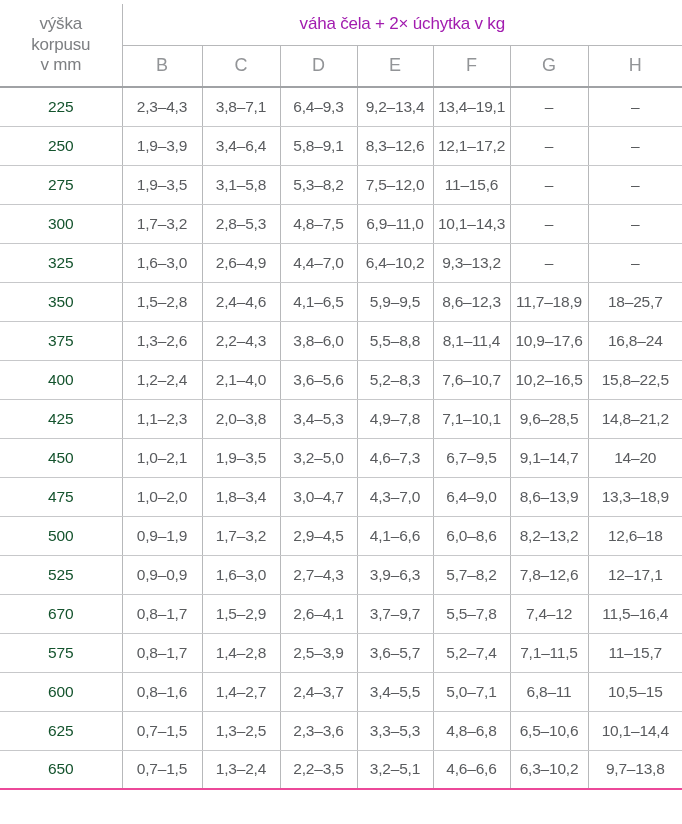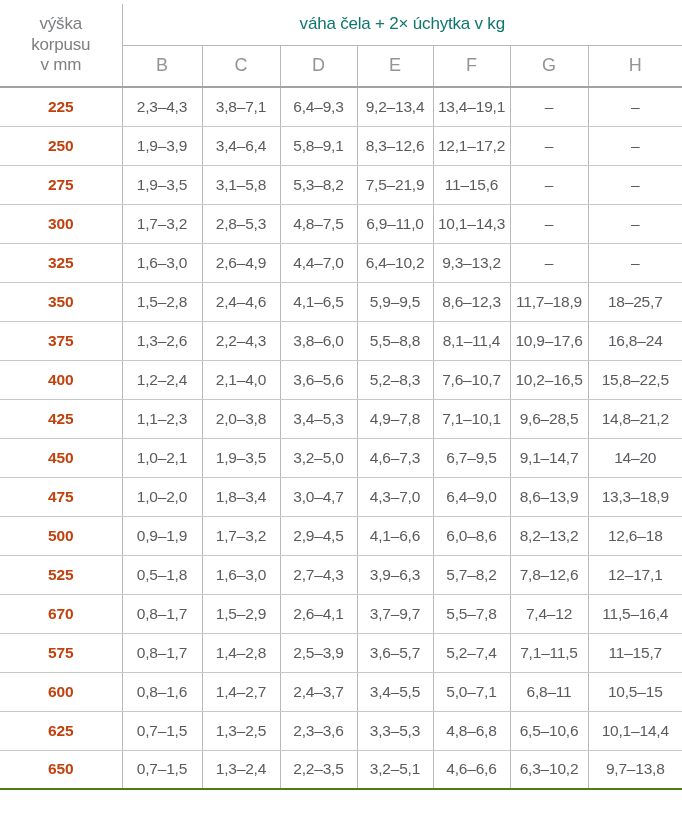--- a/index.html
+++ b/index.html
@@ -23,21 +23,21 @@
   
   th.corner {
     color: #7d7f82;
     font-size: 17px;
     line-height: 1.22;
     white-space: pre-line;
     border-right: 1px solid #b7b8ba;
   }
   
   th.span-header {
-    color: #0f766e;
+    color: #a21caf;
     font-size: 17px;
     height: 41px;
     border-bottom: 1px solid #b7b8ba;
   }
   
   tr.letter-row th {
     color: #929497;
     font-size: 18px;
     height: 42px;
     border-right: 1px solid #b7b8ba;
@@ -46,22 +46,22 @@
   thead { border-bottom: 2px solid #a0a2a5; }
   
   tbody td {
     color: #595b5e;
     font-size: 15.5px;
     height: 39px;
     border-right: 1px solid #b7b8ba;
     border-bottom: 1px solid #c7c8ca;
   }
   tbody td:last-child { border-right: none; }
-  tbody tr:last-child td { border-bottom: 2px solid #4d7c0f; }
-  tbody td.row-height { color: #c2410c; font-weight: bold; }
+  tbody tr:last-child td { border-bottom: 2px solid #ec4899; }
+  tbody td.row-height { color: #14532d; }
 </style>
 </head>
 <body>
 
 <div class="table-wrap">
   <table>
     <colgroup>
       <col style="width:122px">
       <col style="width:80px">
       <col style="width:78px">
@@ -107,21 +107,21 @@
           <td>8,3–12,6</td>
           <td>12,1–17,2</td>
           <td>–</td>
           <td>–</td>
         </tr>
         <tr>
           <td class="row-height">275</td>
           <td>1,9–3,5</td>
           <td>3,1–5,8</td>
           <td>5,3–8,2</td>
-          <td>7,5–21,9</td>
+          <td>7,5–12,0</td>
           <td>11–15,6</td>
           <td>–</td>
           <td>–</td>
         </tr>
         <tr>
           <td class="row-height">300</td>
           <td>1,7–3,2</td>
           <td>2,8–5,3</td>
           <td>4,8–7,5</td>
           <td>6,9–11,0</td>
@@ -204,21 +204,21 @@
           <td>0,9–1,9</td>
           <td>1,7–3,2</td>
           <td>2,9–4,5</td>
           <td>4,1–6,6</td>
           <td>6,0–8,6</td>
           <td>8,2–13,2</td>
           <td>12,6–18</td>
         </tr>
         <tr>
           <td class="row-height">525</td>
-          <td>0,5–1,8</td>
+          <td>0,9–0,9</td>
           <td>1,6–3,0</td>
           <td>2,7–4,3</td>
           <td>3,9–6,3</td>
           <td>5,7–8,2</td>
           <td>7,8–12,6</td>
           <td>12–17,1</td>
         </tr>
         <tr>
           <td class="row-height">670</td>
           <td>0,8–1,7</td>

